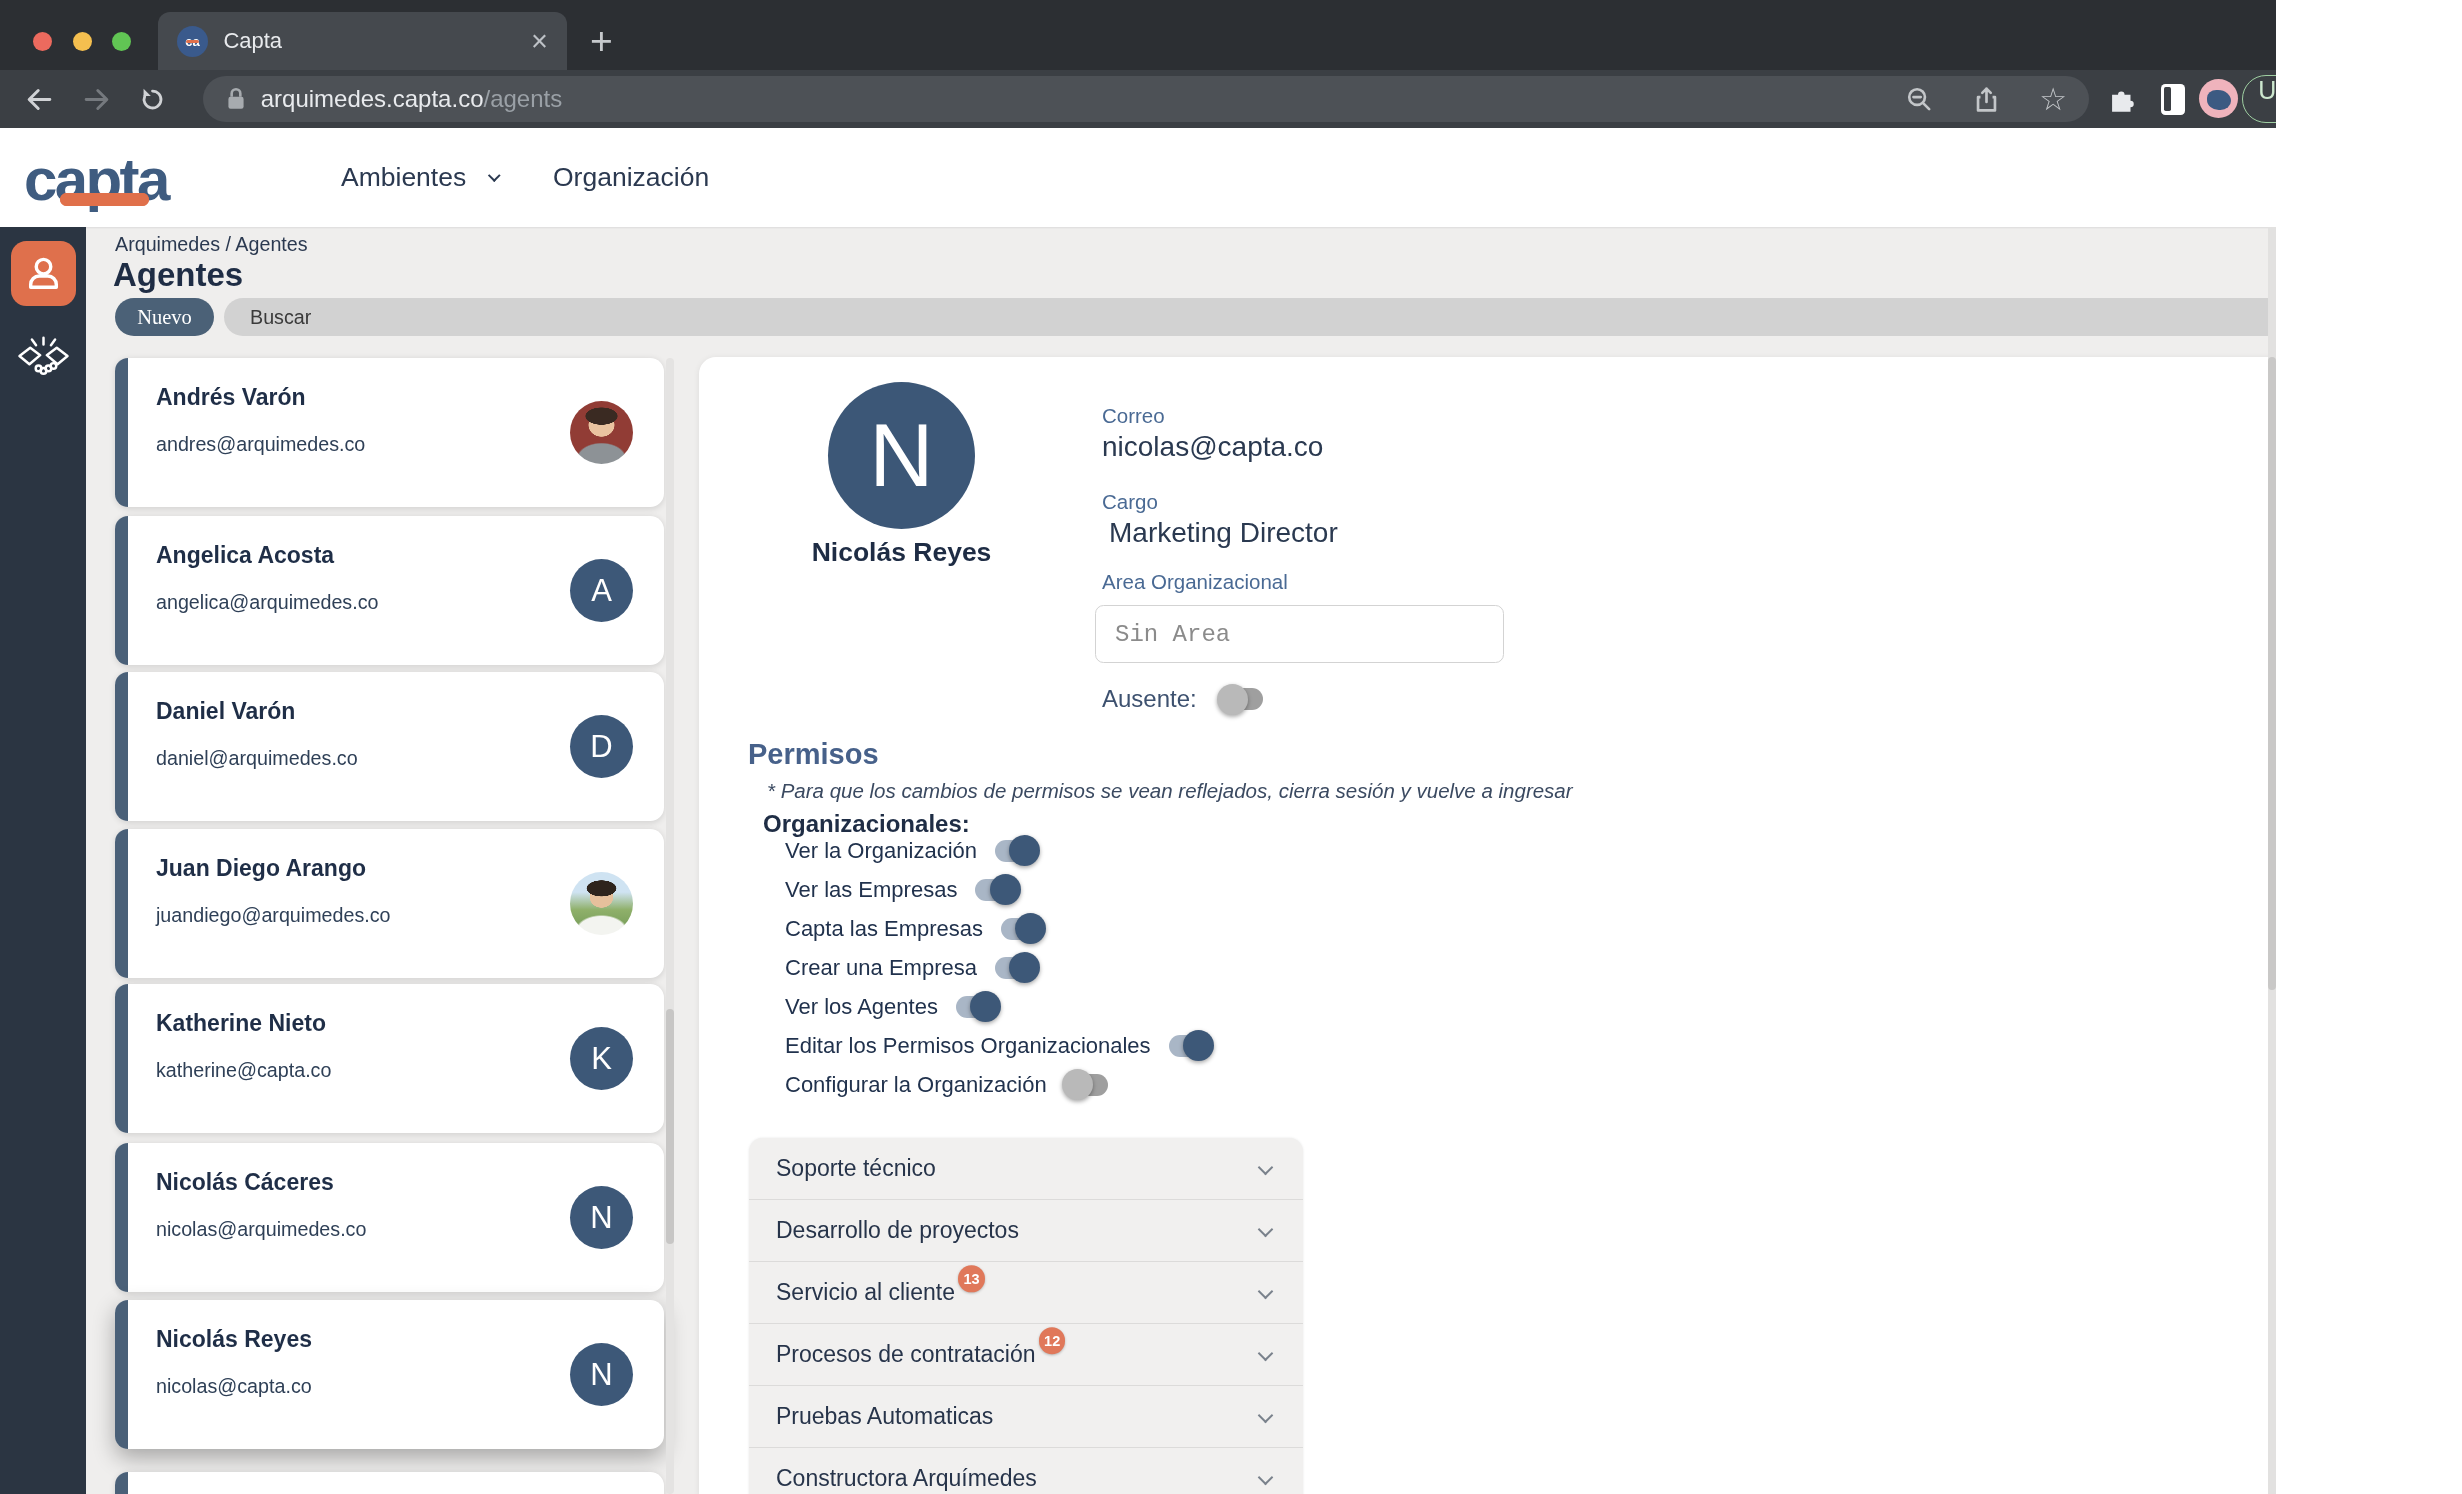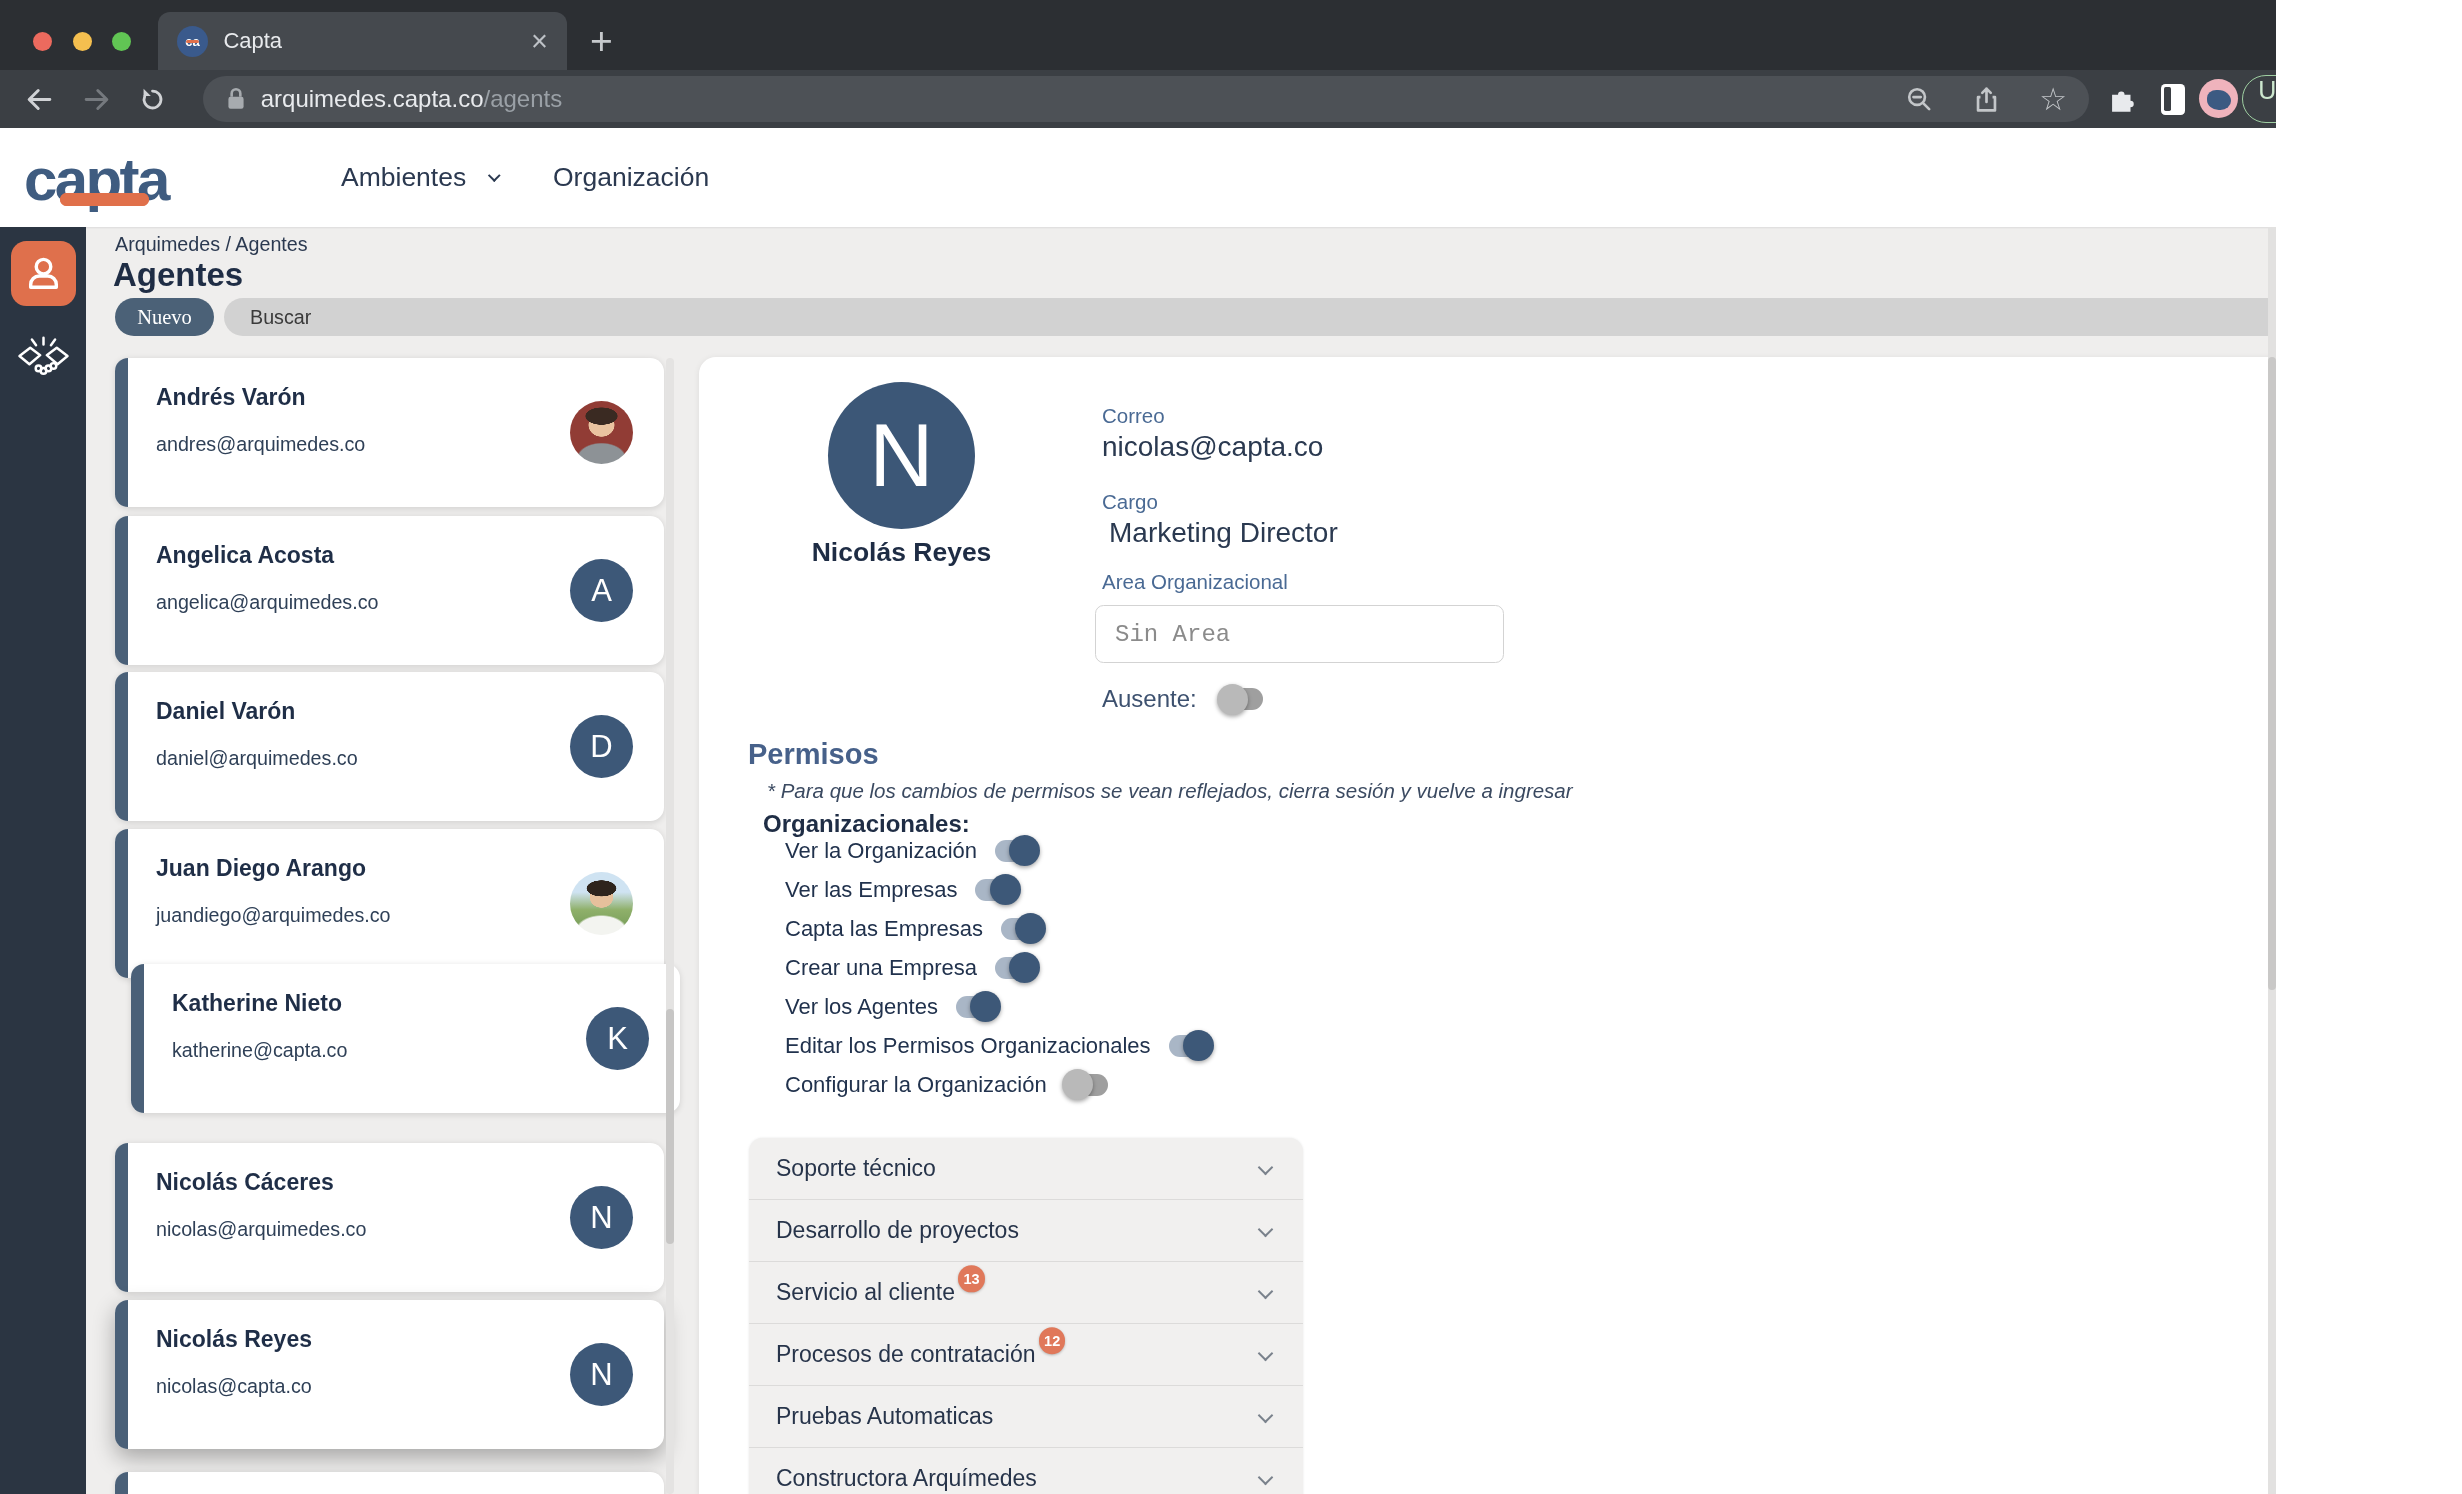--- a/index.html
+++ b/index.html
@@ -265,21 +265,21 @@
       <div class="agent-card" style="top: 672px;">
         <div class="agent-name">Daniel Varón</div>
         <div class="agent-email">daniel@arquimedes.co</div>
         <div class="agent-avatar">D</div>
       </div>
       <div class="agent-card" style="top: 829px;">
         <div class="agent-name">Juan Diego Arango</div>
         <div class="agent-email">juandiego@arquimedes.co</div>
         <div class="agent-avatar av-photo-green"></div>
       </div>
-      <div class="agent-card" style="top: 964px; margin-left: 16px;">
+      <div class="agent-card" style="top: 984px;">
         <div class="agent-name">Katherine Nieto</div>
         <div class="agent-email">katherine@capta.co</div>
         <div class="agent-avatar">K</div>
       </div>
       <div class="agent-card" style="top: 1143px;">
         <div class="agent-name">Nicolás Cáceres</div>
         <div class="agent-email">nicolas@arquimedes.co</div>
         <div class="agent-avatar">N</div>
       </div>
       <div class="agent-card selected" style="top: 1300px;">

